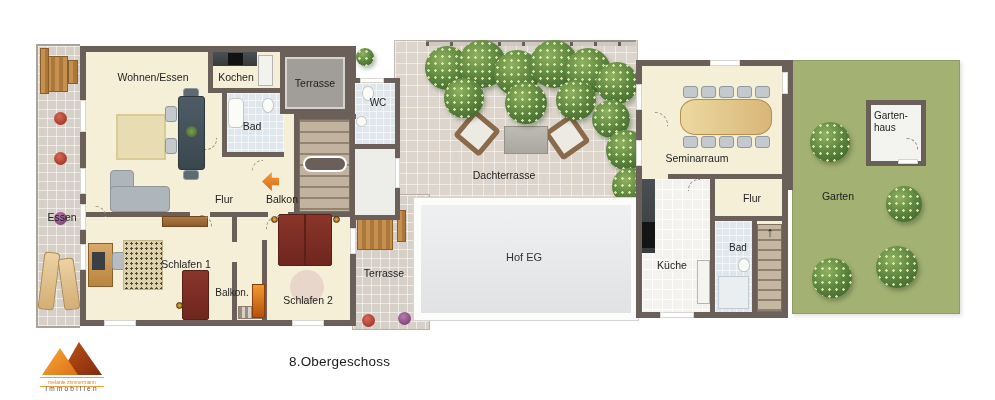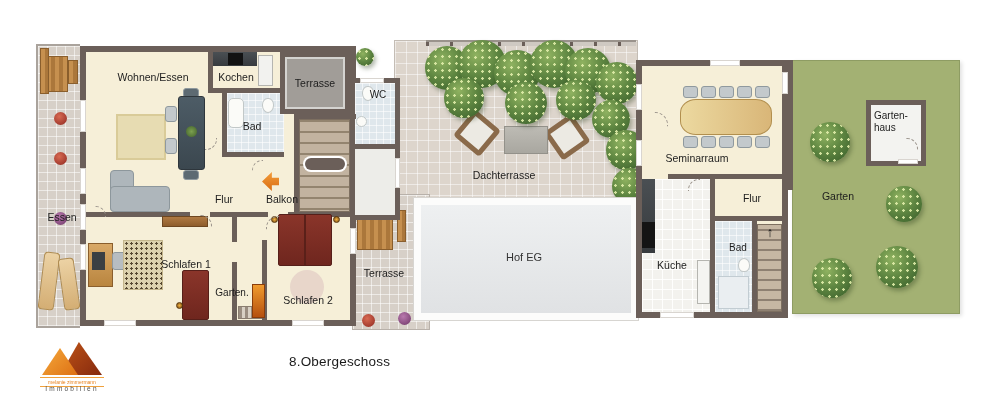--- a/index.html
+++ b/index.html
@@ -123,21 +123,21 @@
   <div style="left:262px;top:98px;width:12px;height:15px;background:#fbfbf8;border:1px solid #c2c8c8;border-radius:45% 45% 50% 50%;"></div>
   <div class="lbl" style="left:252px;top:120px;">Bad</div>
 
   <div style="left:280px;top:52px;width:70px;height:62px;border:5px solid var(--wall);background:var(--void-gray);box-shadow:inset 0 0 0 2px rgba(255,255,255,.55);"></div>
   <div class="lbl" style="left:315px;top:77px;">Terrasse</div>
 
   <div style="left:350px;top:78px;width:50px;height:142px;border:5px solid var(--wall);background:#ededE9;"></div>
   <div class="blue" style="left:355px;top:83px;width:40px;height:66px;border-bottom:5px solid var(--wall);"></div>
   <div style="left:362px;top:86px;width:12px;height:15px;background:#fbfbf8;border:1px solid #c2c8c8;border-radius:45% 45% 50% 50%;"></div>
   <div style="left:356px;top:116px;width:11px;height:11px;background:#fbfbf8;border:1px solid #c2c8c8;border-radius:50%;"></div>
-  <div class="lbl" style="left:378px;top:89px;font-size:10px;">WC</div>
+  <div class="lbl" style="left:378px;top:97px;font-size:10px;">WC</div>
   <div class="win" style="left:395px;top:158px;width:5px;height:30px;"></div>
   <div class="win" style="left:360px;top:78px;width:24px;height:5px;"></div>
 
   <div class="w" style="left:294px;top:114px;width:62px;height:5px;"></div>
   <div class="w" style="left:294px;top:114px;width:5px;height:103px;"></div>
   <div class="stairsteps" style="left:299px;top:119px;width:51px;height:93px;"></div>
   <div style="left:305px;top:158px;width:40px;height:12px;background:var(--wall);border-radius:8px;box-shadow:0 0 0 2px #fff;"></div>
 
   <div class="lbl" style="left:224px;top:193px;">Flur</div>
   <div style="left:262px;top:172px;width:17px;height:19px;background:linear-gradient(#f29b3a,#d96d12);clip-path:polygon(0 50%,58% 0,58% 30%,100% 30%,100% 70%,58% 70%,58% 100%);"></div>
@@ -153,21 +153,21 @@
   <div style="left:162px;top:216px;width:46px;height:11px;background:linear-gradient(#b07a42,#8e5d2c);border:1px solid #6e4720;"></div>
   <div style="left:88px;top:243px;width:25px;height:44px;background:linear-gradient(#d9a967,#b9853f);border:1px solid #8a5e2c;"></div>
   <div style="left:92px;top:252px;width:13px;height:18px;background:#3a3f43;"></div>
   <div style="left:112px;top:252px;width:16px;height:18px;background:#b7bdc1;border:1px solid #8f999e;border-radius:3px;"></div>
   <div style="left:123px;top:240px;width:40px;height:50px;background-color:#ddd2ae;background-image:radial-gradient(#54462f 1px,transparent 1.3px);background-size:5px 5px;border:1px solid #c4b68c;"></div>
   <div class="bed" style="left:182px;top:270px;width:27px;height:50px;"></div>
   <div class="knob" style="left:176px;top:302px;"></div>
   <div class="lbl" style="left:186px;top:258px;">Schlafen 1</div>
 
   <div style="left:238px;top:306px;width:24px;height:13px;background:repeating-linear-gradient(90deg,#9a8d80 0 3px,#d8d0c4 3px 6px);border:1px solid #8a7d70;"></div>
-  <div class="lbl" style="left:232px;top:287px;font-size:10px;">Garten.</div>
+  <div class="lbl" style="left:232px;top:287px;font-size:10px;">Balkon.</div>
 
   <div class="bed" style="left:278px;top:214px;width:54px;height:52px;"></div>
   <div style="left:304px;top:215px;width:2px;height:50px;background:#5a2019;"></div>
   <div class="knob" style="left:271px;top:216px;"></div>
   <div class="knob" style="left:333px;top:216px;"></div>
   <div style="left:290px;top:270px;width:34px;height:34px;border-radius:50%;background:#e5d1c8;opacity:.85;"></div>
   <div style="left:252px;top:284px;width:13px;height:34px;background:linear-gradient(#f09b2e,#b5500f);border:1px solid #8a3c0a;"></div>
   <div class="lbl" style="left:308px;top:294px;">Schlafen 2</div>
 
   <div class="arc" style="left:190px;top:215px;width:22px;height:22px;clip-path:inset(0 0 45% 45%);"></div>

